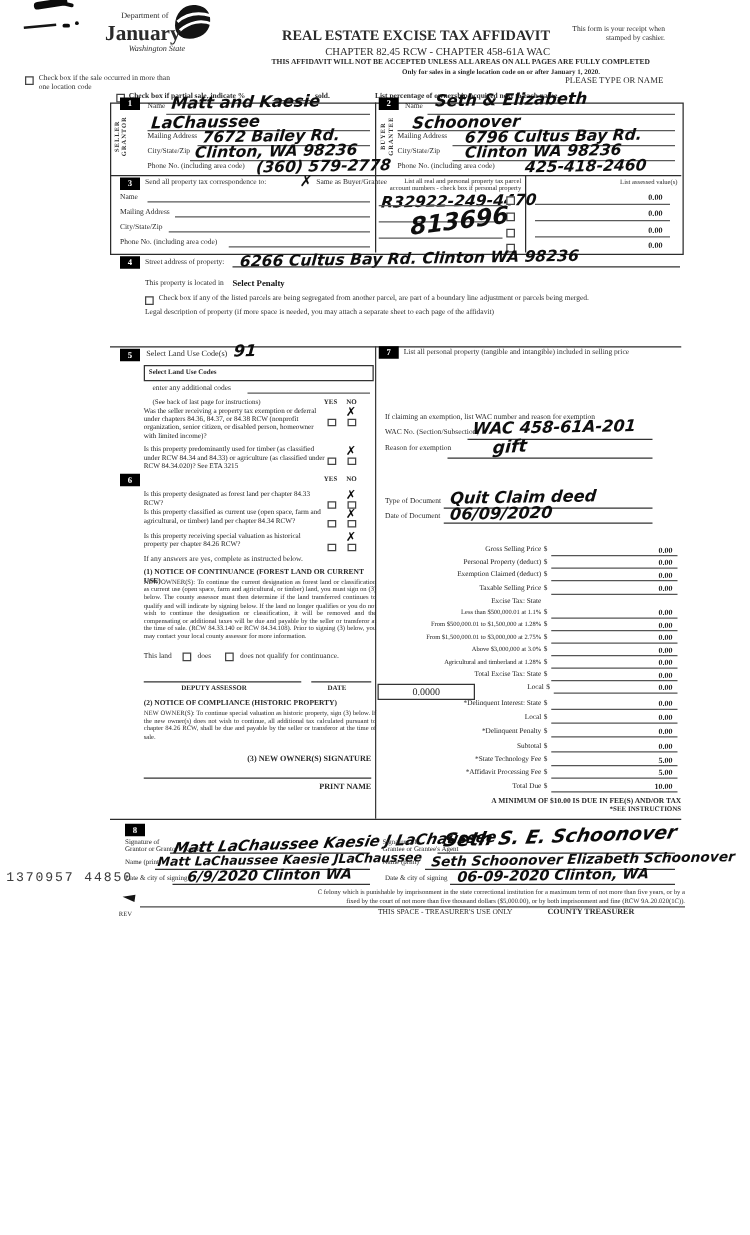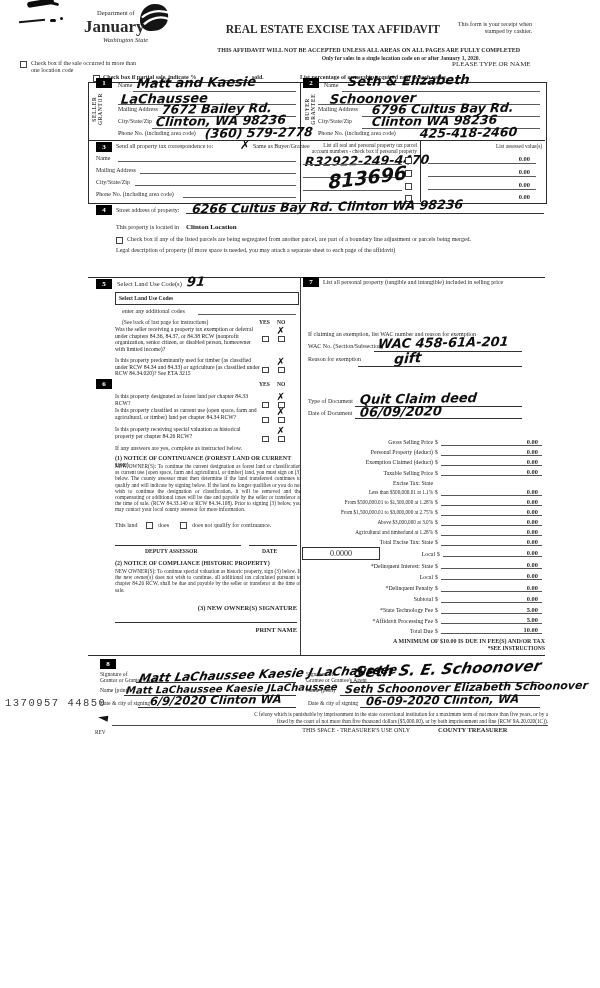--- a/index.html
+++ b/index.html
@@ -25,21 +25,21 @@
           width:16px;height:10px;display:flex;align-items:center;justify-content:center;}
   .hw{font-family:"DejaVu Sans",sans-serif;font-style:italic;font-weight:600;color:#0e0e0e;
       transform:rotate(-1deg) skewX(-6deg);white-space:nowrap;}
   .sig{font-family:"DejaVu Sans",sans-serif;font-style:italic;font-weight:700;color:#0b0b0b;
       transform:rotate(-2deg) skewX(-14deg);white-space:nowrap;}
   .rot{transform:rotate(-90deg);transform-origin:center center;}
   .sideTxt{font-size:5.2px;letter-spacing:.8px;font-weight:bold;color:#333;text-align:center;line-height:6px;}
   .q{position:absolute;width:146px;font-size:5.7px;line-height:6.6px;color:#222;}
   
   .finwrap{position:absolute;left:302px;top:437px;width:243px;}
-  .frow{display:flex;align-items:center;height:10.2px;}
+  .frow{display:flex;align-items:flex-start;height:10.2px;}
   .frow .flabel{width:131px;text-align:right;font-size:5.8px;color:#222;white-space:nowrap;flex:none;}
   .frow .fdollar{font-size:5.8px;margin-left:2px;flex:none;}
   .frow .fline{flex:1;border-bottom:1px solid #555;margin:0 3px 1px 3px;text-align:right;font-size:6.4px;font-weight:bold;padding-right:4px;}
   .frow.sm .flabel{font-size:5.2px;}
   .lbox{width:76px;height:11px;border:1.4px solid #333;text-align:center;font-size:8px;line-height:11px;flex:none;margin-right:4px;}
   .penink{background:#0c0c0c;}
 </style>
 </head>
 <body>
 
@@ -56,20 +56,21 @@
     <svg width="31" height="29" viewBox="0 0 32 30">
       <path d="M16 1 C28 1 31 9 30 16 C29 24 22 29 13 29 C6 29 1 25 1 18 C1 8 8 1 16 1 Z" fill="#141414"></path>
       <path d="M3 15 C11 8 21 7 31 10" stroke="#ffffff" fill="none" stroke-width="2.4"></path>
       <path d="M5 22 C13 15 23 13 32 17" stroke="#ffffff" fill="none" stroke-width="2.4"></path>
     </svg>
   </div>
   <div class="abs b" style="left:84px;top:17px;font-size:17px;">January</div>
   <div class="abs f65 i" style="left:103px;top:36px;">Washington State</div>
 
   <div class="abs b ctr" style="left:190px;top:23px;width:250px;font-size:11.5px;">REAL ESTATE EXCISE TAX AFFIDAVIT</div>
+  <div class="abs ctr" style="left:190px;top:36px;width:250px;font-size:8.5px;">CHAPTER 82.45 RCW - CHAPTER 458-61A WAC</div>
   <div class="abs f6 ctr" style="left:437px;top:21px;width:95px;">This form is your receipt when stamped by cashier.</div>
   <div class="abs f6 b ctr" style="left:110px;top:47px;width:410px;">THIS AFFIDAVIT WILL NOT BE ACCEPTED UNLESS ALL AREAS ON ALL PAGES ARE FULLY COMPLETED</div>
   <div class="abs f55 b ctr" style="left:150px;top:55px;width:330px;">Only for sales in a single location code on or after January 1, 2020.</div>
 
   <span class="cb abs" style="left:20px;top:61px;"></span>
   <div class="abs f6" style="left:31px;top:60px;width:112px;">Check box if the sale occurred in more than one location code</div>
   <div class="abs f7" style="left:452px;top:60px;">PLEASE TYPE OR NAME</div>
 
   <span class="cb abs" style="left:93px;top:75px;"></span>
   <div class="abs f6 b" style="left:103px;top:74px;">Check box if partial sale, indicate %</div>
@@ -154,21 +155,21 @@
   <div class="abs ln" style="left:428px;top:176px;width:108px;"></div>
   <div class="abs f65 b rt" style="left:470px;top:181px;width:60px;">0.00</div>
   <div class="abs ln" style="left:428px;top:189px;width:108px;"></div>
   <div class="abs f65 b rt" style="left:470px;top:193px;width:60px;">0.00</div>
 
   <div class="secnum abs" style="left:96px;top:205px;">4</div>
   <div class="abs f6" style="left:116px;top:207px;">Street address of property:</div>
   <div class="abs hw" style="left:192px;top:199px;font-size:12.5px;">6266   Cultus  Bay   Rd.    Clinton   WA   98236</div>
   <div class="abs ln2" style="left:186px;top:213px;width:358px;"></div>
   <div class="abs f6" style="left:116px;top:224px;">This property is located in</div>
-  <div class="abs f7 b" style="left:186px;top:223px;color:#111;">Clinton Location</div>
+  <div class="abs f7 b" style="left:186px;top:223px;color:#111;">Select Penalty</div>
   <span class="cb abs" style="left:116px;top:237px;"></span>
   <div class="abs f6" style="left:127px;top:236px;width:420px;">Check box if any of the listed parcels are being segregated from another parcel, are part of a boundary line adjustment or parcels being merged.</div>
   <div class="abs f6" style="left:116px;top:247px;width:430px;">Legal description of property (if more space is needed, you may attach a separate sheet to each page of the affidavit)</div>
 
   <div class="abs" style="left:88px;top:277px;width:457px;border-top:1.2px solid #2c2c2c;"></div>
   <div class="abs" style="left:300px;top:277px;width:0;height:378px;border-left:1px solid #3c3c3c;"></div>
 
   <div class="secnum abs" style="left:96px;top:279px;">5</div>
   <div class="abs f65" style="left:117px;top:280px;">Select Land Use Code(s)</div>
   <div class="abs hw" style="left:187px;top:274px;font-size:13px;">91</div>

